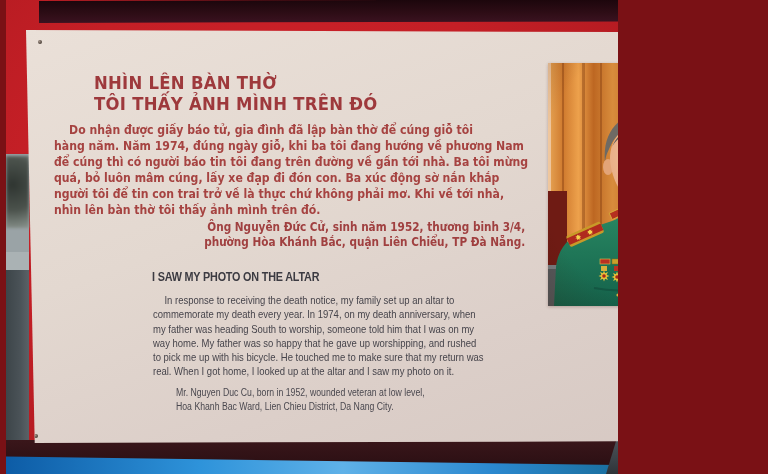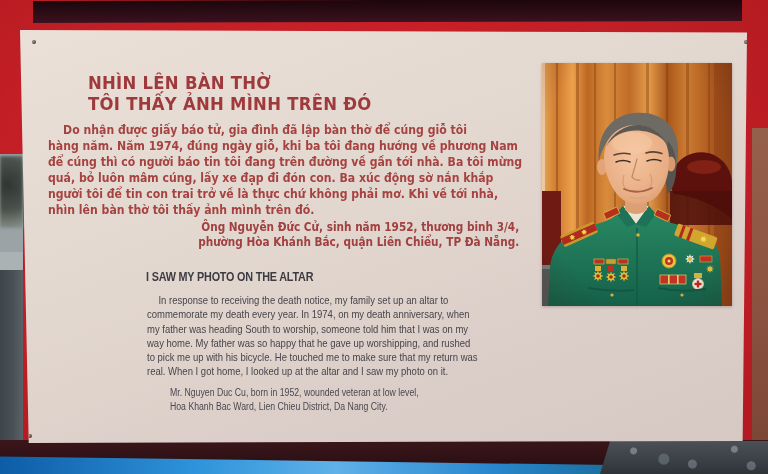--- a/index.html
+++ b/index.html
@@ -1,18 +1,18 @@
 <!DOCTYPE html>
 <html><head>
 <meta charset="utf-8">
 <style>
   html,body{margin:0;padding:0;background:#7a1115;}
-  .page{position:relative;width:768px;height:474px;overflow:hidden;
+  .page{position:relative;width:612px;height:474px;overflow:hidden;
         background:radial-gradient(ellipse at 45% 40%, #d0222a 0%, #c41f26 55%, #ad191f 100%);
-        font-family:"DejaVu Sans", sans-serif;}
+        font-family:"DejaVu Sans", sans-serif;margin-left:6px;}
   
   .top-ledge{position:absolute;left:33px;top:0;width:709px;height:22px;
         background:linear-gradient(180deg,#1c060c 0%,#2e0d16 60%,#3a1220 100%);
         transform:rotate(-0.15deg);}
   
   .left-strip{position:absolute;left:0;top:154px;width:23px;height:320px;background:#9aa3a6;}
   .left-strip .art-blob{position:absolute;left:0;top:2px;width:23px;height:72px;
         background:radial-gradient(circle at 30% 40%, #2f3531 0%, #4b524c 55%, #8b958f 100%);
         filter:blur(1.5px);}
   .left-strip .lintel{position:absolute;left:0;top:98px;width:23px;height:18px;background:#aab2b4;

